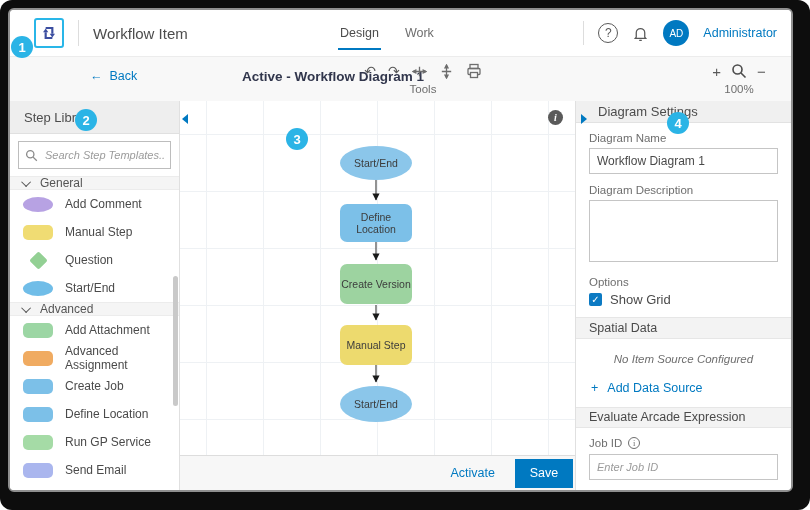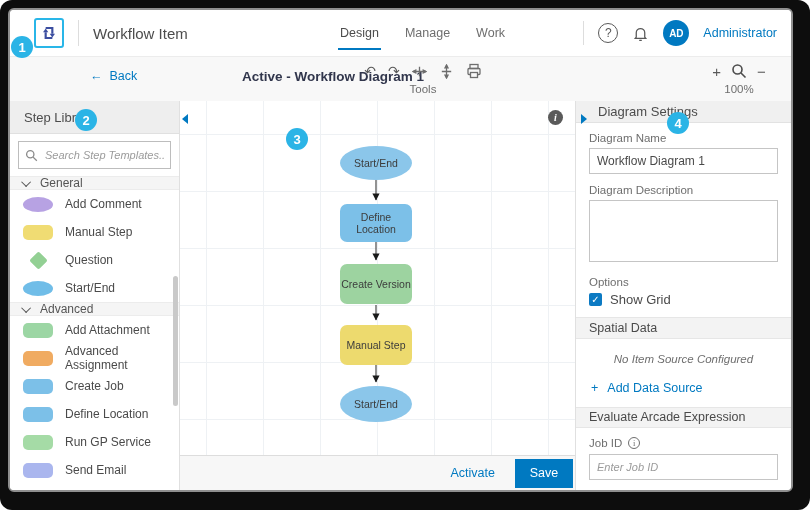--- a/index.html
+++ b/index.html
@@ -13,21 +13,21 @@
   .header-divider { width: 1px; height: 26px; background: #ddd; margin: 0 14px; }
   .app-title { font-size: 15px; color: #4c4c4c; font-weight: 500; }
   .tabs { position: absolute; left: 330px; top: 0; height: 100%; display: flex; gap: 26px; align-items: center; }
   .tab { font-size: 12.5px; color: #6e6e6e; height: 100%; display: flex; align-items: center; position: relative; cursor: pointer; }
   .tab.active { color: #4c4c4c; }
   .tab.active::after { content: ""; position: absolute; left: -2px; right: -2px; bottom: 6px; height: 2px; background: #0079c1; }
   .header-right { margin-left: auto; display: flex; align-items: center; gap: 14px; }
   .vdivider { width: 1px; height: 24px; background: #ddd; }
   .icon-btn { color: #595959; display: flex; align-items: center; justify-content: center; cursor: pointer; }
   .help-circle { width: 20px; height: 20px; border: 1.5px solid #595959; border-radius: 50%; font-size: 12px; display: flex; align-items: center; justify-content: center; color: #595959; }
-  .avatar { width: 26px; height: 26px; border-radius: 50%; background: #0079c1; color: #fff; font-size: 10px; font-weight: bold; display: flex; align-items: center; justify-content: center; }
+  .avatar { width: 26px; height: 26px; border-radius: 50%; background: #0079c1; color: #fff; font-size: 10px; font-weight: normal; display: flex; align-items: center; justify-content: center; }
   .user-name { font-size: 12.5px; color: #0079c1; }
 
   
   .toolbar { position: relative; height: 45px; background: #f8f8f8; border-top: 1px solid #ececec; }
   .back-link { position: absolute; left: 80px; top: 12px; display: flex; gap: 7px; align-items: center; color: #0079c1; font-size: 12.5px; cursor: pointer; }
   .diagram-title { position: absolute; left: 232px; top: 12px; font-size: 13.5px; font-weight: 600; color: #31364c; }
   .tools-group { position: absolute; left: 348px; top: 4px; width: 130px; text-align: center; }
   .tools-icons { display: flex; gap: 12px; justify-content: center; align-items: center; height: 20px; color: #6e6e6e; font-size: 14px; }
   .tools-label { font-size: 11.5px; color: #6e6e6e; margin-top: 2px; }
   .zoom-group { position: absolute; right: 14px; top: 4px; width: 76px; text-align: center; }
@@ -110,21 +110,20 @@
           </g>
           <polygon points="12.8,13 19.2,13 16,17.5" fill="#3b4ea0"></polygon>
           <polygon points="4.8,11 11.2,11 8,6.5" fill="#3b4ea0"></polygon>
         </svg>
       </div>
       <div class="header-divider"></div>
       <div class="app-title">Workflow Item</div>
 
       <div class="tabs">
         <div class="tab active">Design</div>
-        <div class="tab">Manage</div>
         <div class="tab">Work</div>
       </div>
 
       <div class="header-right">
         <div class="vdivider"></div>
         <div class="help-circle icon-btn">?</div>
         <div class="icon-btn">
           <svg width="17" height="17" viewBox="0 0 24 24" fill="none" stroke="#595959" stroke-width="1.8">
             <path d="M6 17 v-6 a6 6 0 0 1 12 0 v6 l1.5 2 h-15 z"></path>
             <path d="M10.5 21 a1.8 1.8 0 0 0 3 0"></path>

